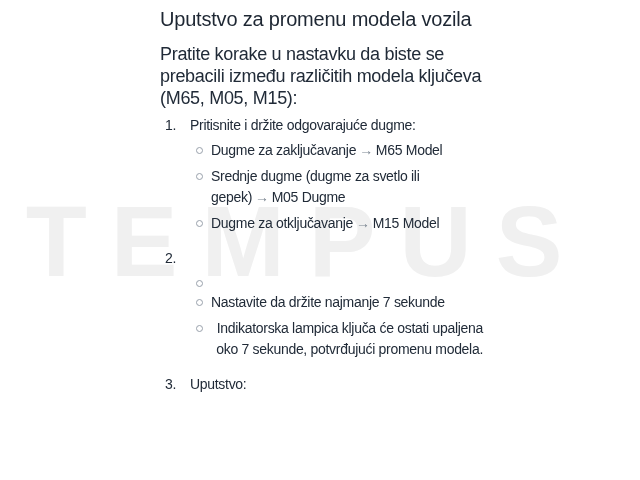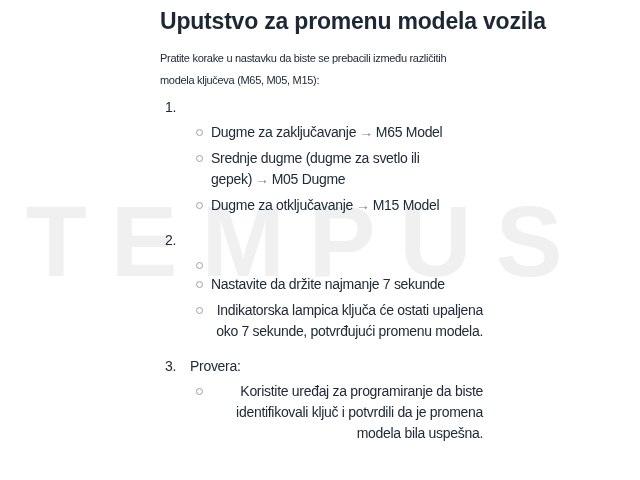--- a/index.html
+++ b/index.html
@@ -9,24 +9,24 @@
   }
   .watermark{
     position:absolute;top:186px;left:0;width:612px;text-align:center;
     font-size:100px;font-weight:700;letter-spacing:24px;line-height:1.1;
     color:#f0f0f0;z-index:0;user-select:none;white-space:nowrap;
   }
   .content{
     position:absolute;top:8px;left:160px;width:330px;z-index:1;letter-spacing:-0.3px;
   }
   .title{
-    font-size:23px;font-weight:700;color:#1e2733;margin:0 0 10px 0;
+    font-size:20px;font-weight:400;color:#1e2733;margin:0 0 10px 0;
     white-space:nowrap;letter-spacing:-0.2px;
   }
-  .intro{font-size:11px;line-height:22px;margin:12px 0 6px 0;width:322px;}
+  .intro{font-size:18px;line-height:22px;margin:12px 0 6px 0;width:322px;}
   .step{margin-left:5px;margin-bottom:14px;}
   .step:last-child{margin-bottom:0;}
   .step-label{font-size:14px;line-height:21px;display:flex;}
   .step-num{flex:none;width:25px;}
   .bullets{margin-top:4px;margin-left:31px;}
   .bullet{display:flex;font-size:14px;line-height:21px;margin-bottom:5px;}
   .bullet:last-child{margin-bottom:0;text-align:right;}
   .dot{
     flex:none;width:7px;height:7px;box-sizing:border-box;
     border:1.5px solid #99a1ab;border-radius:50%;margin:7px 8px 0 0;
@@ -43,20 +43,21 @@
 
   <h1 class="title">Uputstvo za promenu modela vozila</h1>
 
   <p class="intro">Pratite korake u nastavku da biste se prebacili između različitih modela ključeva (M65, M05, M15):</p>
 
   <div>
 
     <div class="step">
       <div class="step-label">
         <span class="step-num">1.</span>
+        <span>Pritisnite i držite odgovarajuće dugme:</span>
       </div>
       <div class="bullets">
         <div class="bullet">
           <span class="dot"></span>
           <span class="btext"><span>Dugme za zaključavanje</span><span class="arrow">→</span><span>M65 Model</span></span>
         </div>
         <div class="bullet">
           <span class="dot"></span>
           <span class="btext"><span>Srednje dugme (dugme za svetlo ili gepek)</span><span class="arrow">→</span><span>M05 Dugme</span></span>
         </div>
@@ -82,24 +83,18 @@
         <div class="bullet">
           <span class="dot"></span>
           <span class="btext">Indikatorska lampica ključa će ostati upaljena oko 7 sekunde, potvrđujući promenu modela.</span>
         </div>
       </div>
     </div>
 
     <div class="step">
       <div class="step-label">
         <span class="step-num">3.</span>
-        <span>Provera:</span>
-      </div>
-      <div class="bullets">
-        <div class="bullet">
-          <span class="dot"></span>
-          <span class="btext">Koristite uređaj za programiranje da biste identifikovali ključ i potvrdili da je promena modela bila uspešna.</span>
-        </div>
+        <span>Uputstvo:</span>
       </div>
     </div>
 
   </div>
 </div>
 
 </body></html>

